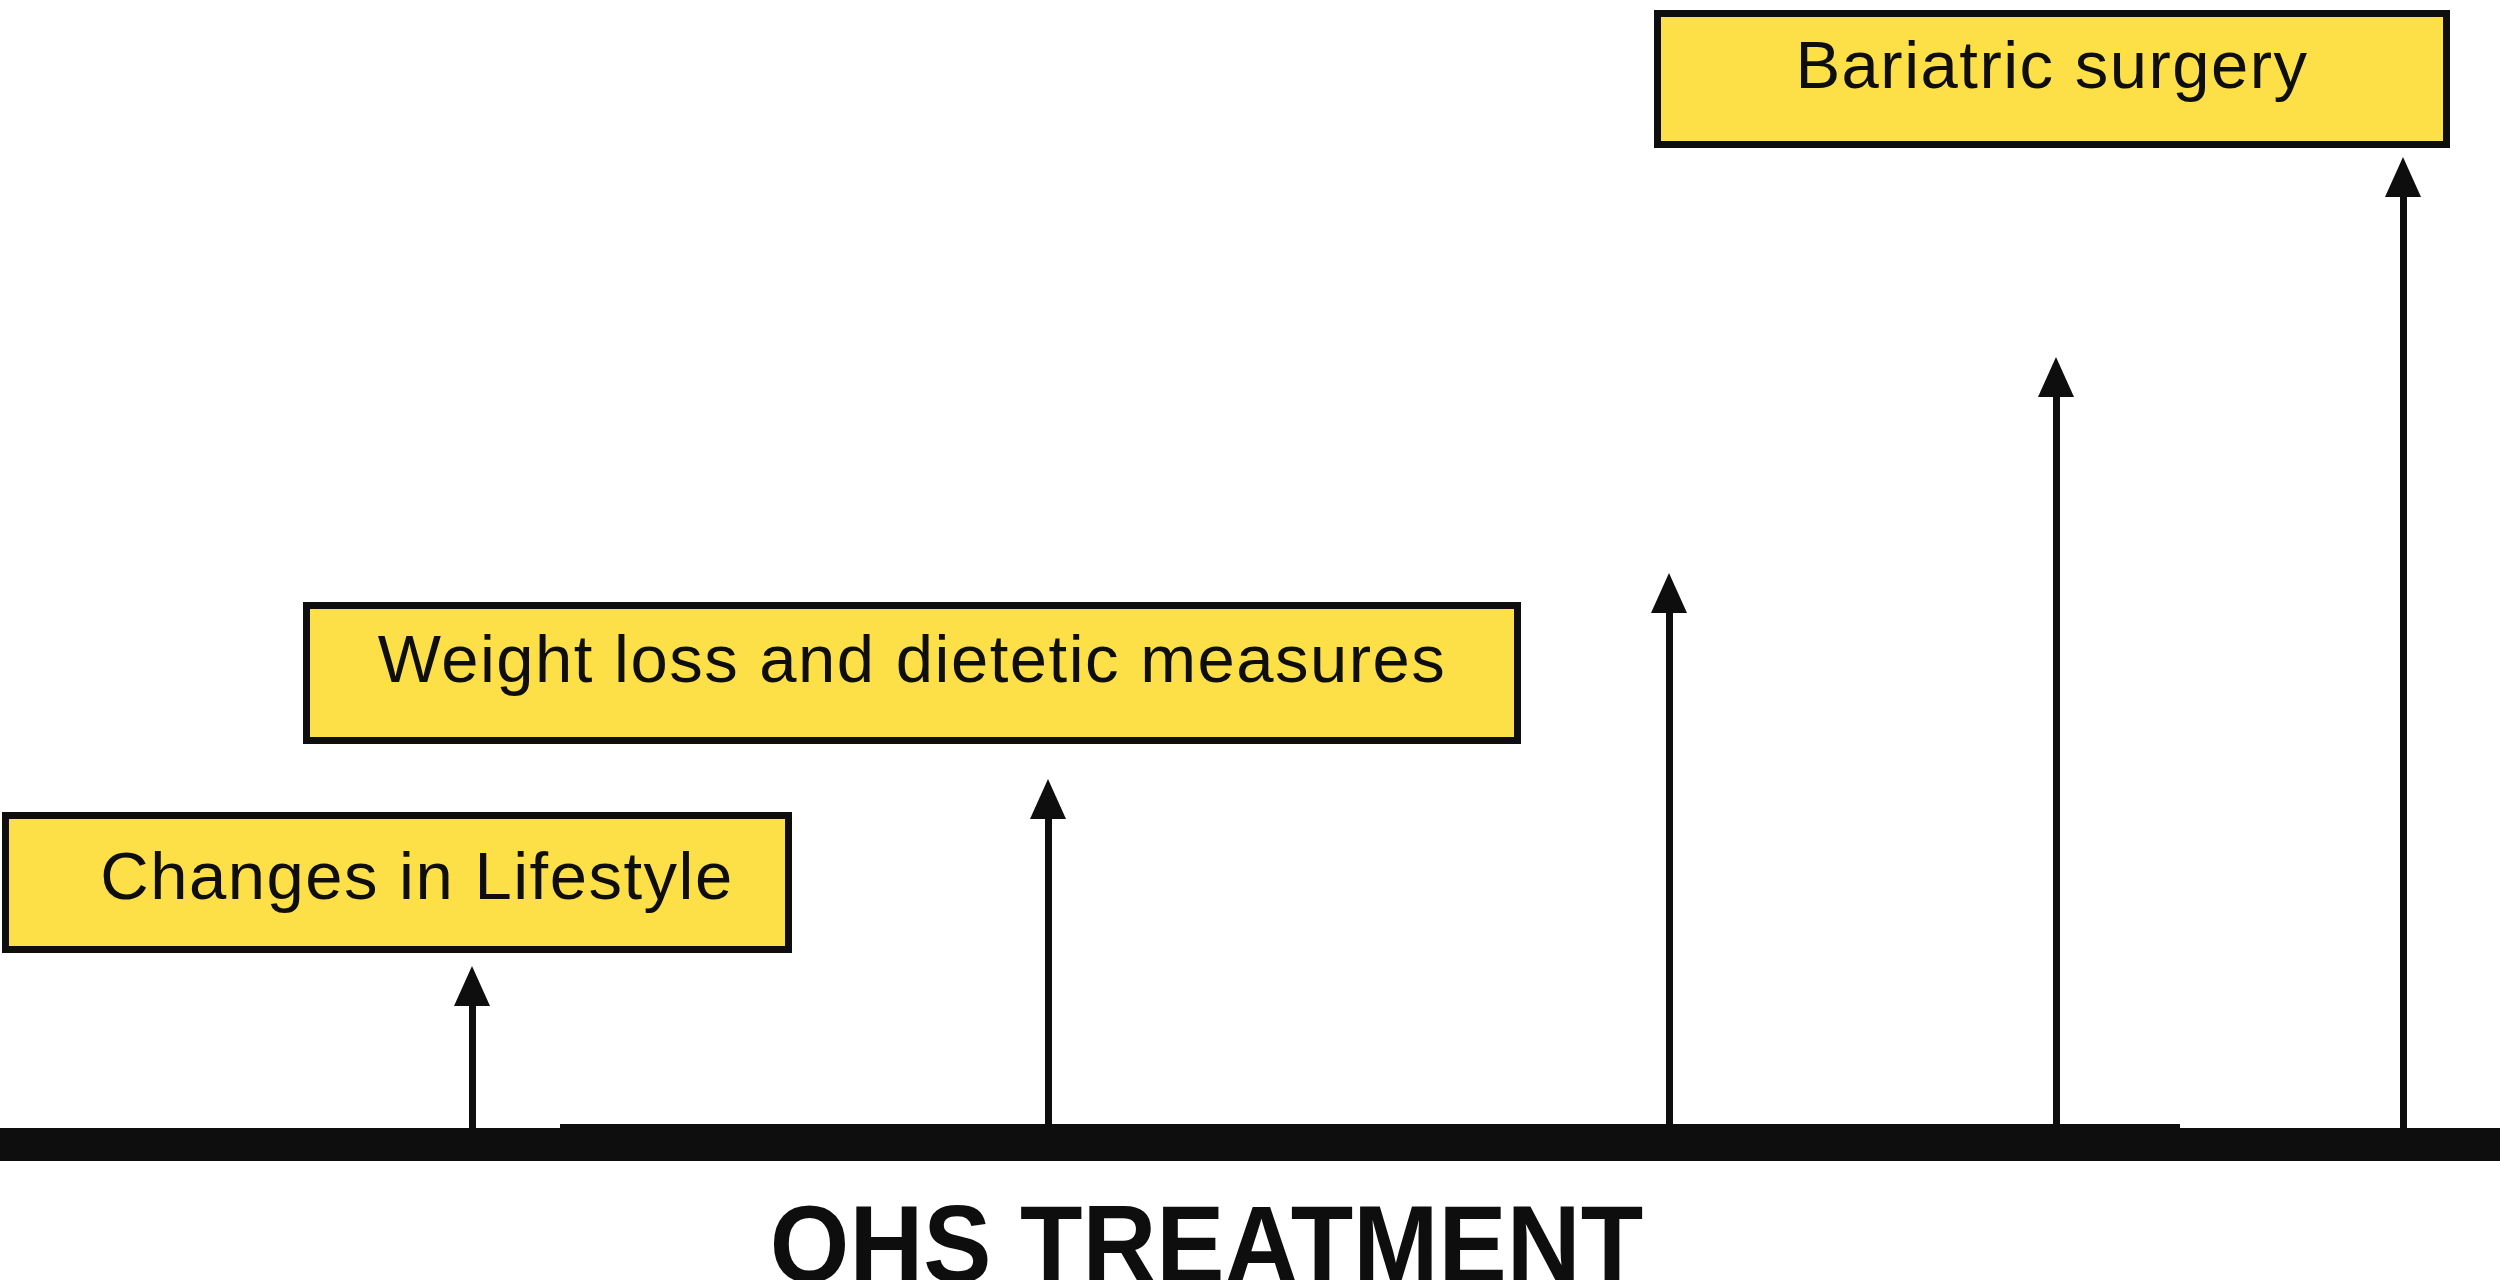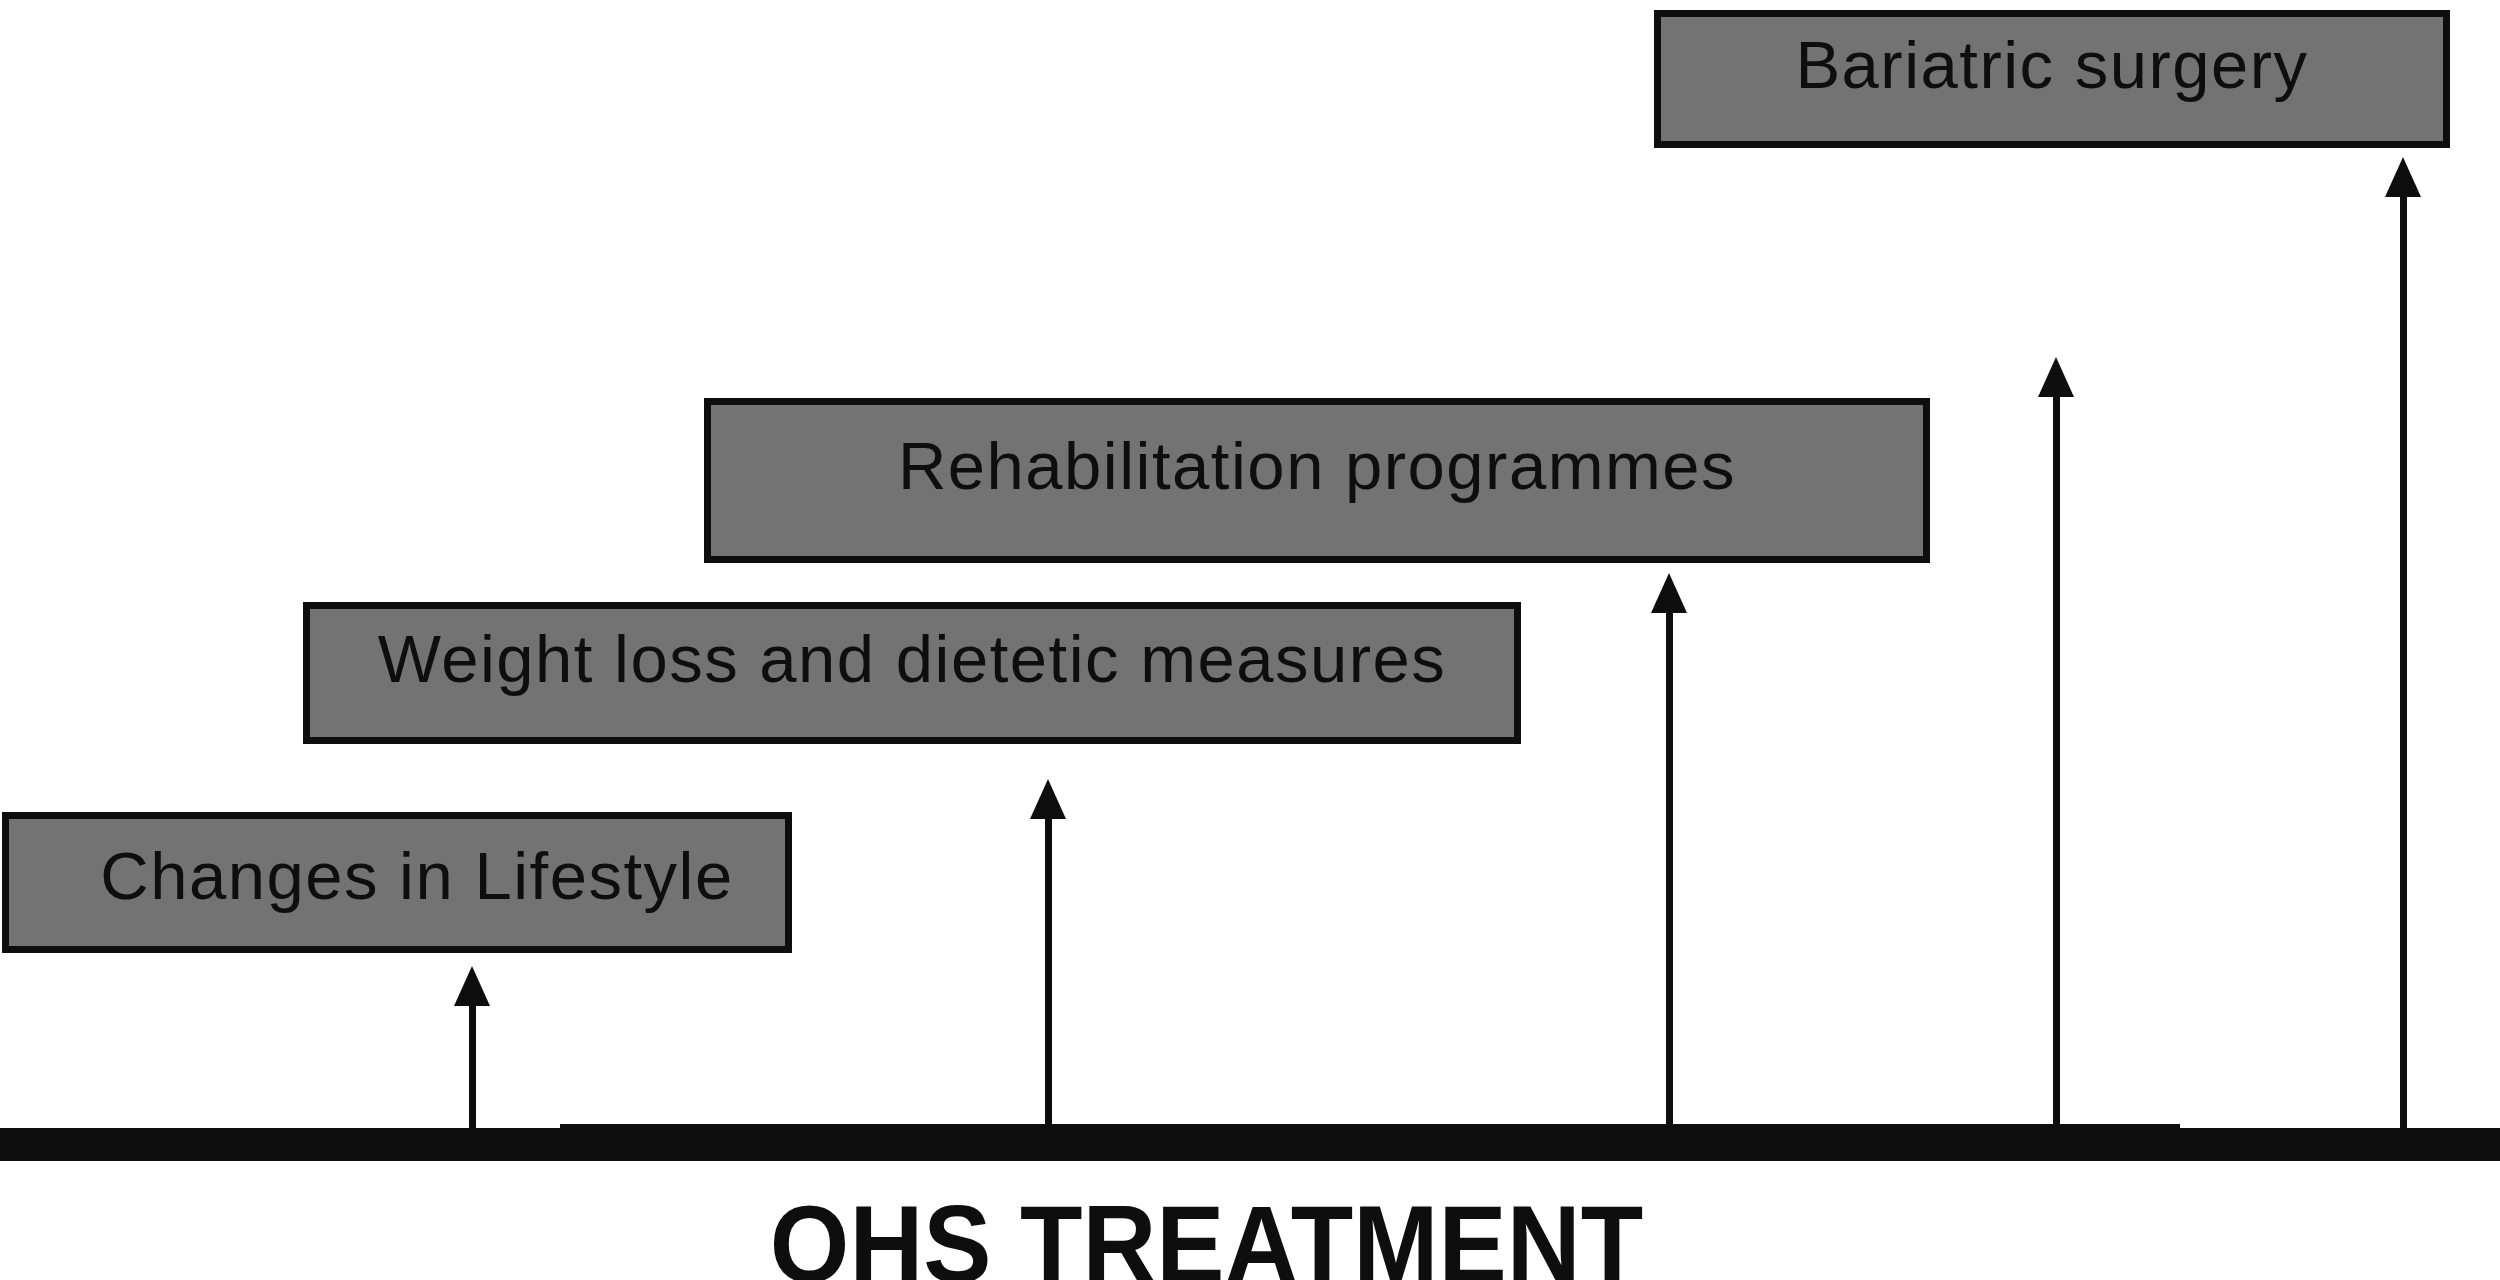--- a/index.html
+++ b/index.html
@@ -12,21 +12,21 @@
     width: 2500px;
     height: 1280px;
     background: #ffffff;
     overflow: hidden;
     font-family: "Liberation Sans", "DejaVu Sans", sans-serif;
   }
   .tbox {
     position: absolute;
     box-sizing: border-box;
     border: 7px solid #0e0e0e;
-    background: #737373;
+    background: #fde047;
     display: flex;
     justify-content: center;
     align-items: center;
     padding-bottom: 30px;
     color: #0e0e0e;
     font-size: 67px;
     letter-spacing: 1.5px;
     white-space: nowrap;
   }
   .tbox.low-pad { padding-bottom: 14px; padding-left: 40px; }
@@ -109,23 +109,20 @@
 <div class="canvas">
 
   <div class="tbox low-pad" id="box-1">
     <span>Changes in Lifestyle</span>
   </div>
 
   <div class="tbox" id="box-2">
     <span>Weight loss and dietetic measures</span>
   </div>
 
-  <div class="tbox" id="box-3">
-    <span>Rehabilitation programmes</span>
-  </div>
 
 
   <div class="tbox" id="box-5">
     <span>Bariatric surgery</span>
   </div>
 
   <div class="arrow" id="arrow-1">
     <div class="head"></div>
     <div class="shaft"></div>
   </div>

